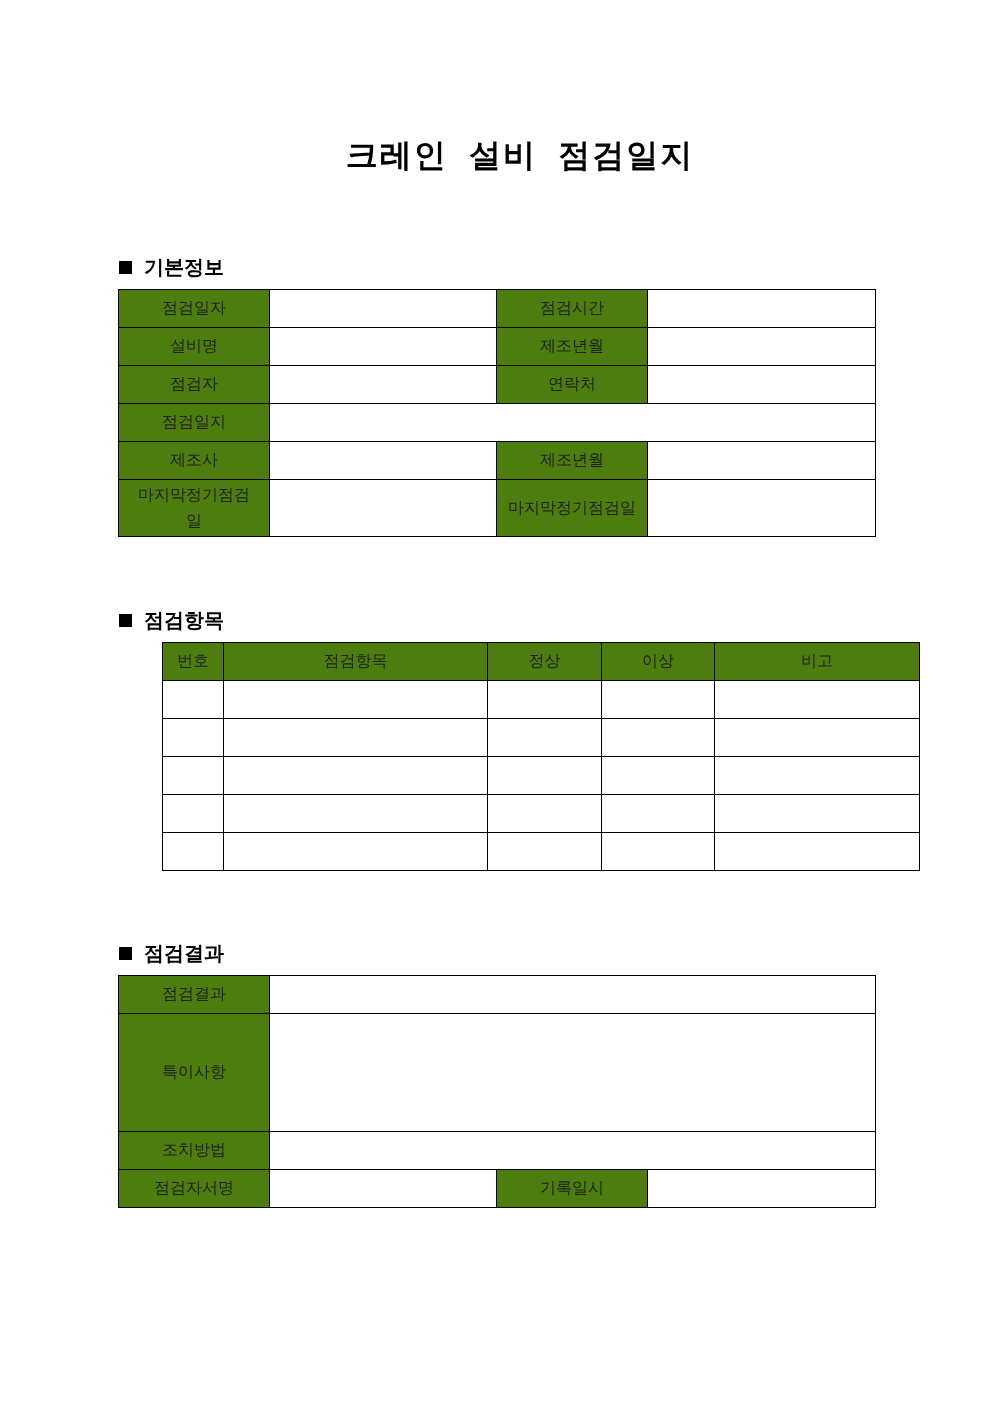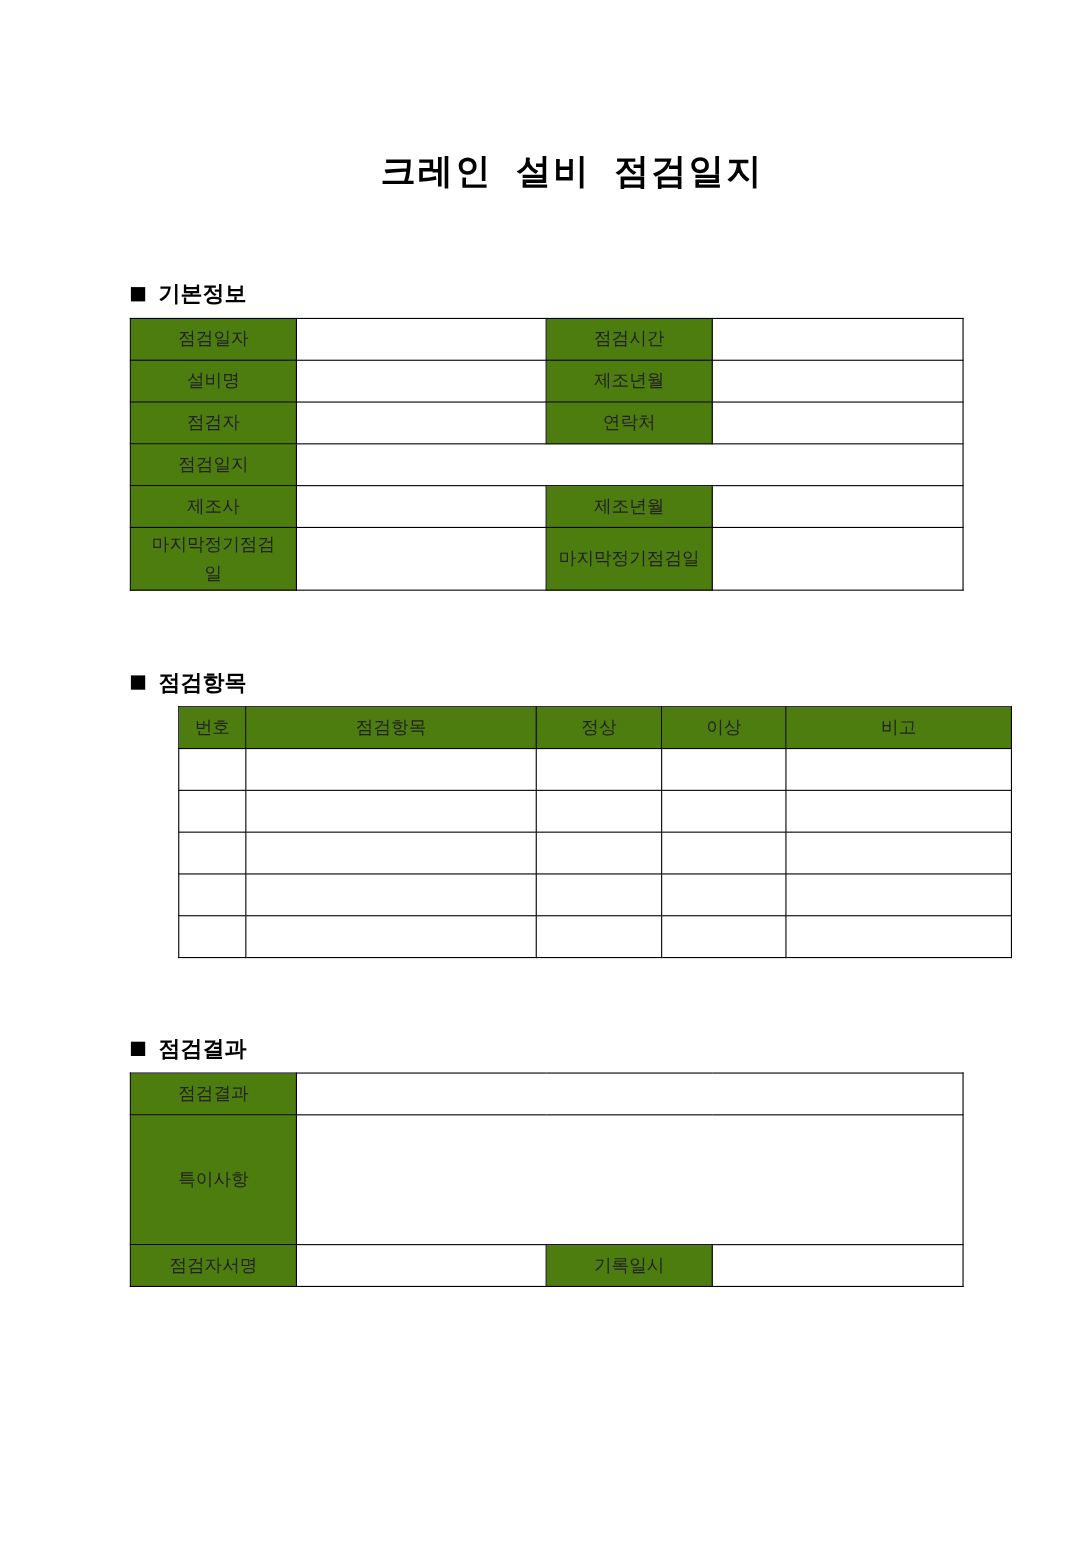--- a/index.html
+++ b/index.html
@@ -142,19 +142,23 @@
   <tbody>
       <tr class="r38">
     <td class="lbl">점검결과</td>
     <td class="val" colspan="3"></td>
   </tr>
   <tr>
     <td class="lbl" style="height:117px;">특이사항</td>
     <td class="val" colspan="3"></td>
   </tr>
   <tr class="r38">
+    <td class="lbl">조치방법</td>
+    <td class="val" colspan="3"></td>
+  </tr>
+  <tr class="r38">
     <td class="lbl">점검자서명</td>
     <td class="val"></td>
     <td class="lbl">기록일시</td>
     <td class="val"></td>
   </tr>
 </tbody>
   </table>
 
 </body></html>

